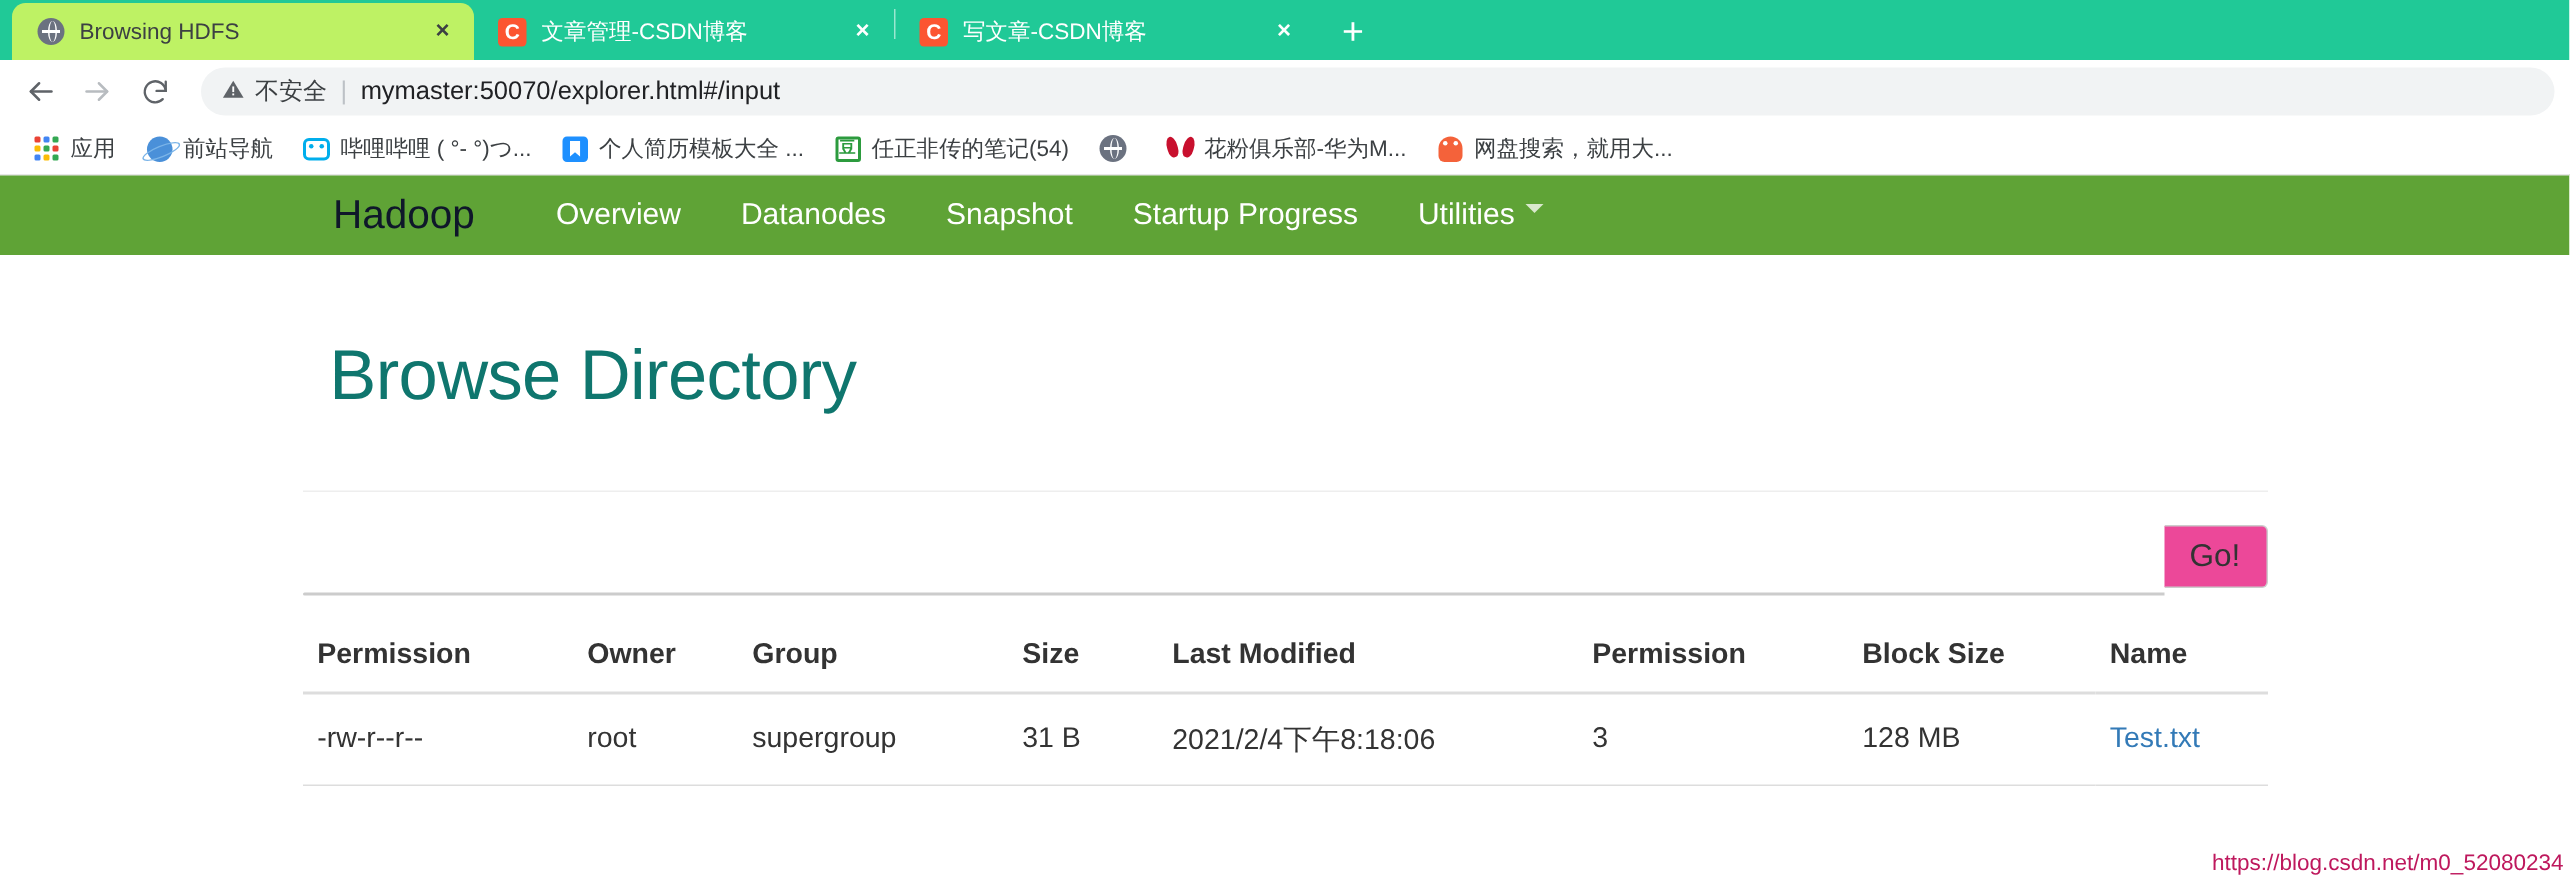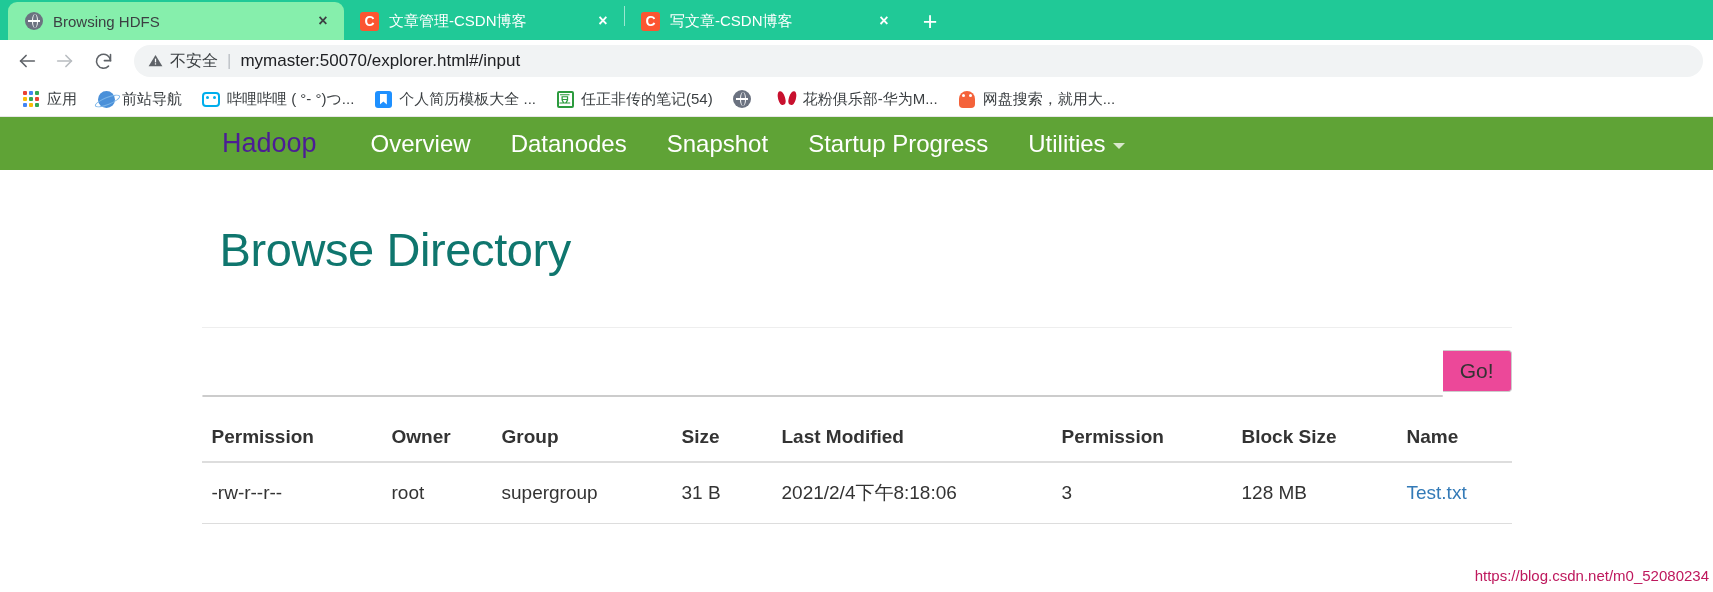--- a/index.html
+++ b/index.html
@@ -27,23 +27,23 @@
     display: flex;
     align-items: center;
     gap: 10px;
     padding: 0 12px 0 16px;
     font-size: 15px;
     color: #3c4043;
     position: relative;
     min-width: 0;
   }
   .tab.active {
-    background: #86efac;
+    background: #bef264;
     border-radius: 9px 9px 0 0;
-    width: 336px;
+    width: 308px;
   }
   .tab.inactive {
     width: 280px;
     color: #ffffff;
   }
   .tab-favicon {
     width: 19px; height: 19px;
     flex: 0 0 19px;
     display: flex; align-items: center; justify-content: center;
   }
@@ -188,34 +188,34 @@
   .navbar {
     background: #5fa336;
     height: 54px;
     display: flex;
     align-items: center;
     padding-left: 222px;
     gap: 0;
     border-top: 1px solid #e7e7e7;
   }
   .brand {
-    color: #4c1d95;
+    color: #0f172a;
     font-size: 27px;
     padding: 0 18px 0 0;
     margin-right: 16px;
     white-space: nowrap;
     cursor: pointer;
   }
   .nav-link {
     color: #ffffff;
-    font-size: 24px;
+    font-size: 20px;
     padding: 0 20px;
     white-space: nowrap;
     cursor: pointer;
-    display: flex; align-items: center; gap: 7px;
+    display: flex; align-items: flex-start; gap: 7px;
   }
   .caret {
     width: 0; height: 0;
     border-left: 6px solid transparent;
     border-right: 6px solid transparent;
     border-top: 6px solid #d9e8cc;
     display: inline-block;
     margin-top: 4px;
   }
 

